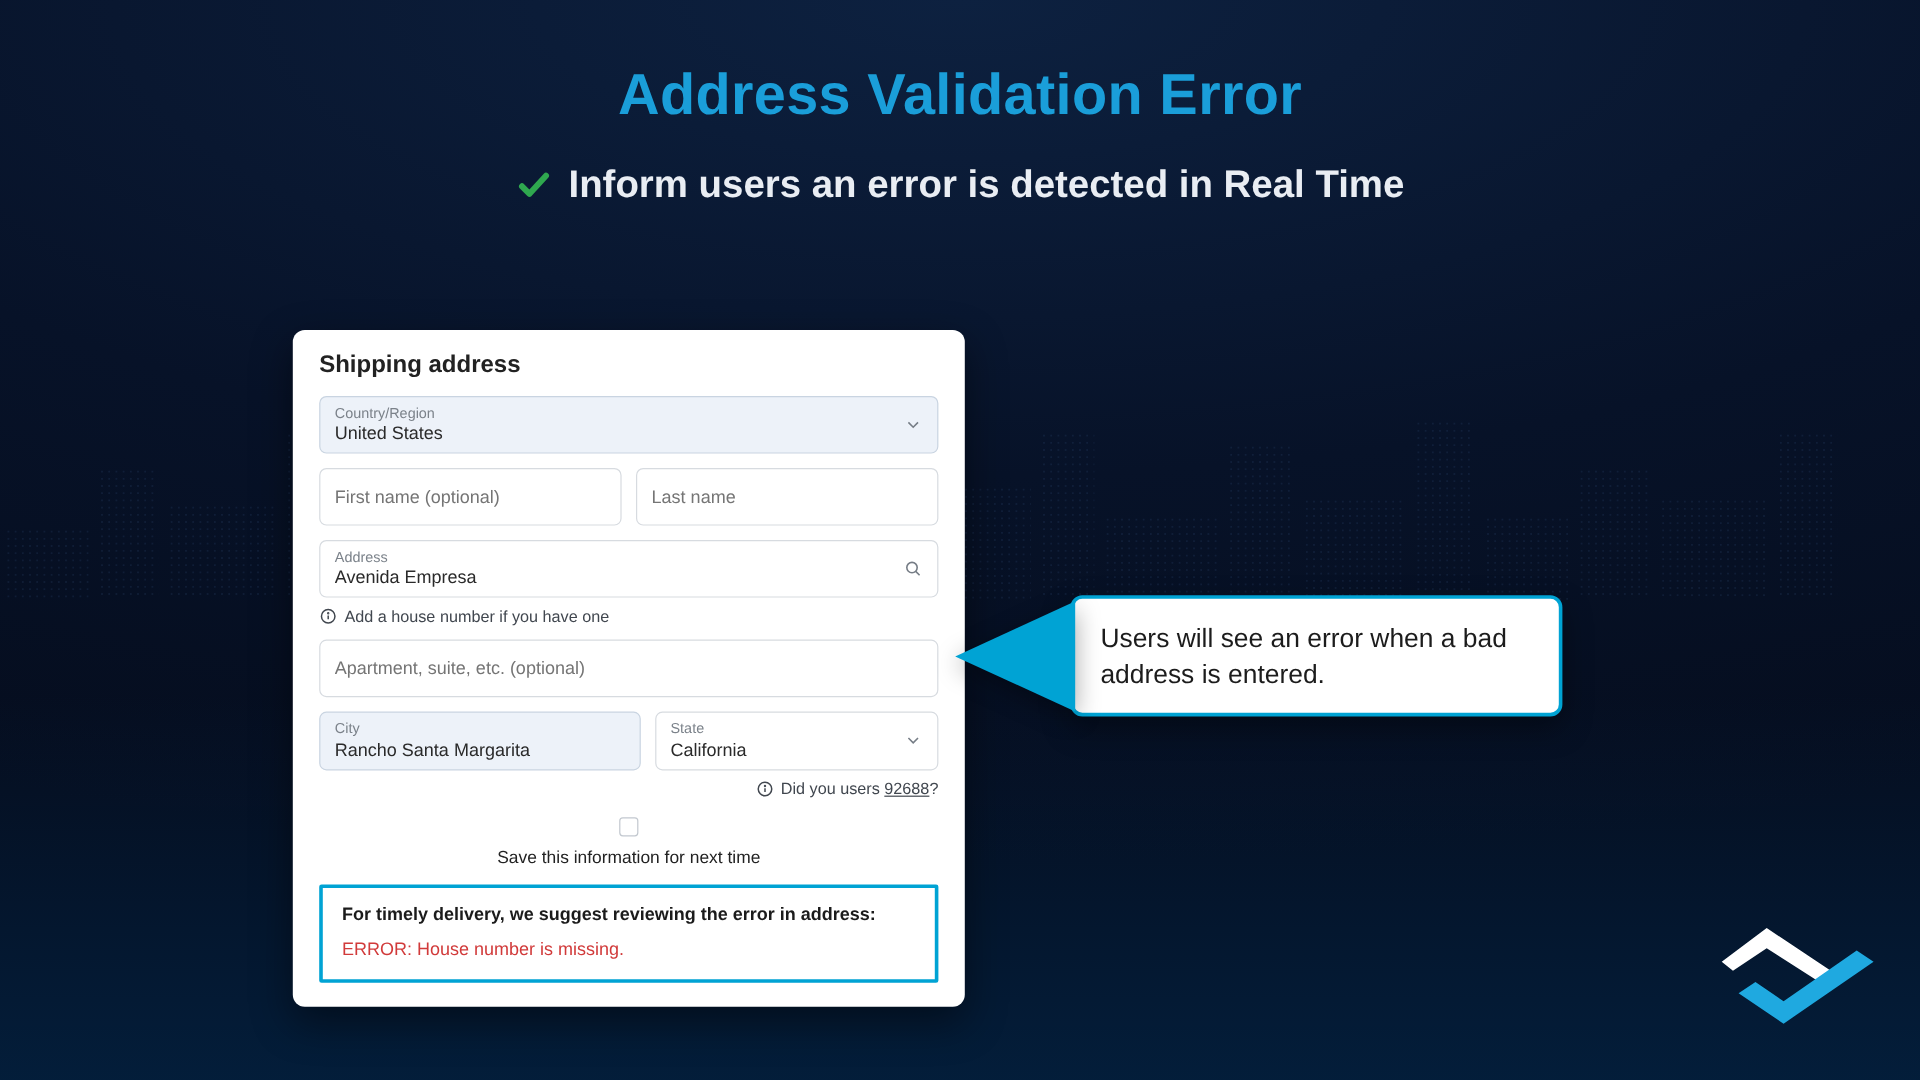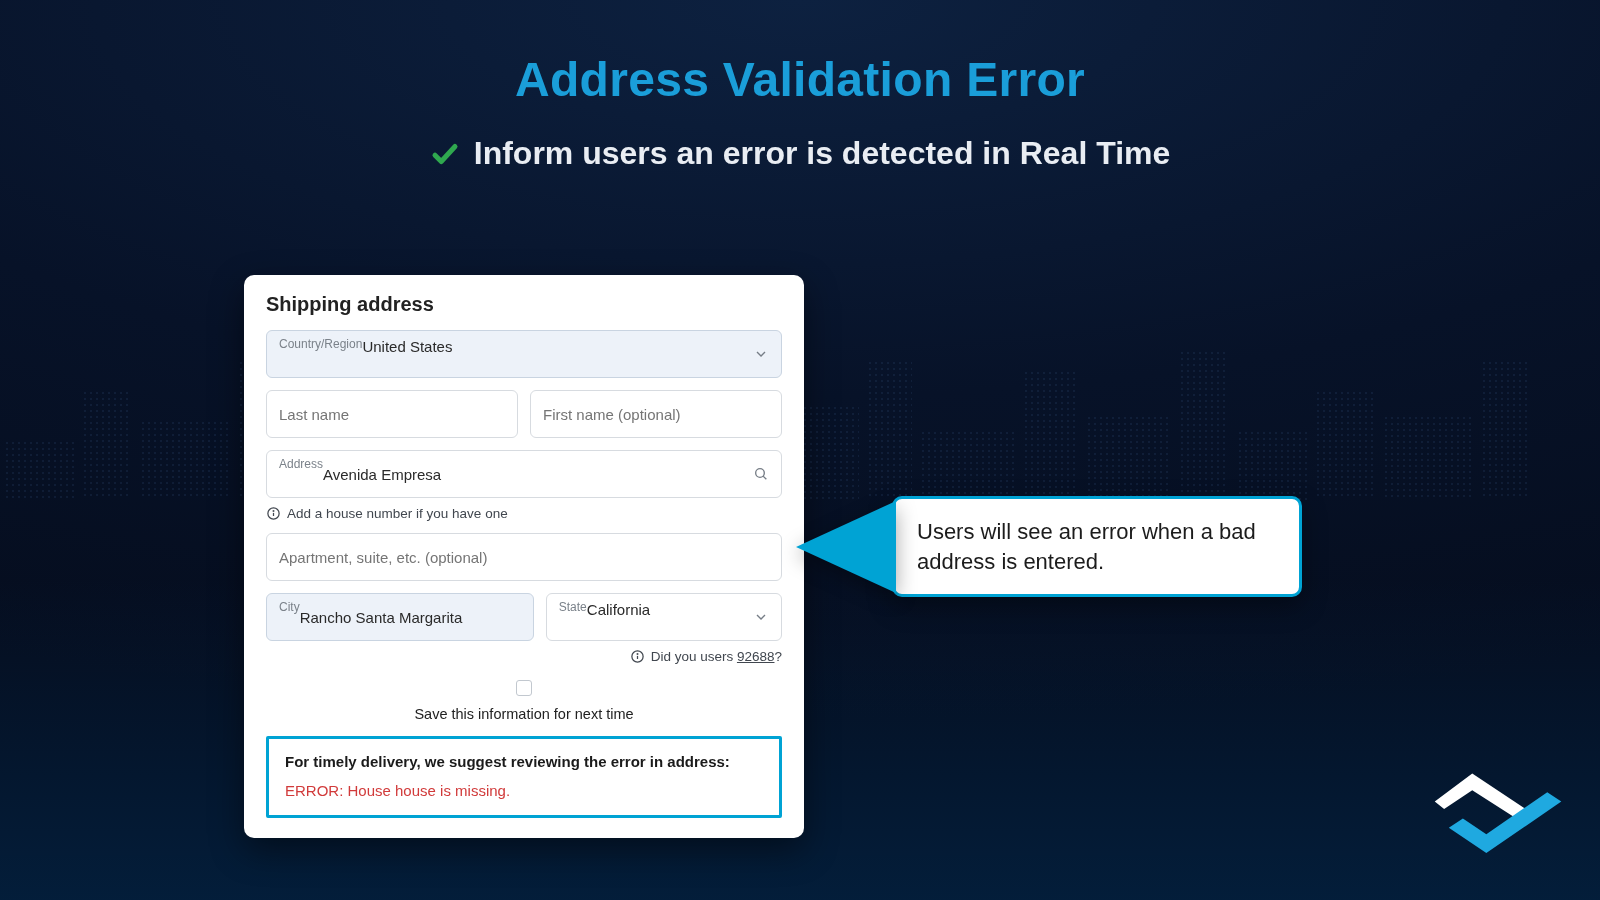--- a/index.html
+++ b/index.html
@@ -28,21 +28,21 @@
 
   .card {
     position:absolute; left:244px; top:275px; width:560px;
     background:#fff; border-radius:10px; padding:18px 22px 20px;
     color:#1c1c1c;
     box-shadow: 0 12px 34px rgba(0,0,0,.45);
   }
   .card h2 { font-size:20px; font-weight:600; color:#222; margin-bottom:14px;}
   .field {
     border:1px solid #d7dbe0; border-radius:6px; background:#fff;
-    padding:7px 12px; position:relative; display:flex; 
+    padding:7px 12px; position:relative; display:flex; flex-direction:column;
     justify-content:center; min-height:48px;
   }
   .field.selected { background:#edf2f9; border-color:#c9d4e1;}
   .flabel { font-size:12px; color:#7b828a; line-height:1.1; margin-bottom:2px;}
   .fvalue { font-size:15px; color:#2a2a2a; border:none; outline:none; background:transparent; width:100%; font-family:inherit;}
   .row { display:flex; gap:12px; }
   .row > * { flex:1; }
   .mt { margin-top:12px; }
   .chev, .mag {
     position:absolute; right:12px; top:50%; transform:translateY(-50%);
@@ -127,24 +127,24 @@
     <span class="fvalue">United States</span>
     <span class="chev">
       <svg viewBox="0 0 24 24" fill="none" stroke="currentColor" stroke-width="2">
           <polyline points="6 9 12 15 18 9"></polyline>
         </svg>
     </span>
   </div>
 
   <div class="row mt">
     <div class="field">
+      <input class="fvalue" style="color: rgb(154, 161, 169);" placeholder="First name (optional)">
+    </div>
+    <div class="field">
       <input class="fvalue" style="color: rgb(154, 161, 169);" placeholder="Last name">
-    </div>
-    <div class="field">
-      <input class="fvalue" style="color: rgb(154, 161, 169);" placeholder="First name (optional)">
     </div>
   </div>
 
   <div class="field mt">
     <span class="flabel">Address</span>
     <input class="fvalue" value="Avenida Empresa" style="">
     <span class="mag">
       <svg viewBox="0 0 24 24" fill="none" stroke="currentColor" stroke-width="2">
           <circle cx="10.5" cy="10.5" r="6.5"></circle>
           <line x1="20" y1="20" x2="15.2" y2="15.2"></line>
@@ -196,21 +196,21 @@
     </span>
   </div>
 
   <label class="save-row">
     <span class="cbox"></span>
     <span>Save this information for next time</span>
   </label>
 
   <div class="errbox">
     <div class="lead">For timely delivery, we suggest reviewing the error in address:</div>
-    <div class="msg">ERROR: House house is missing.</div>
+    <div class="msg">ERROR: House number is missing.</div>
   </div>
 </div>
 
 <div class="callout-wrap">
   <div class="tri"></div>
   <div class="callout">
     <span>Users will see an error when a bad address is entered.</span>
   </div>
 </div>
 

